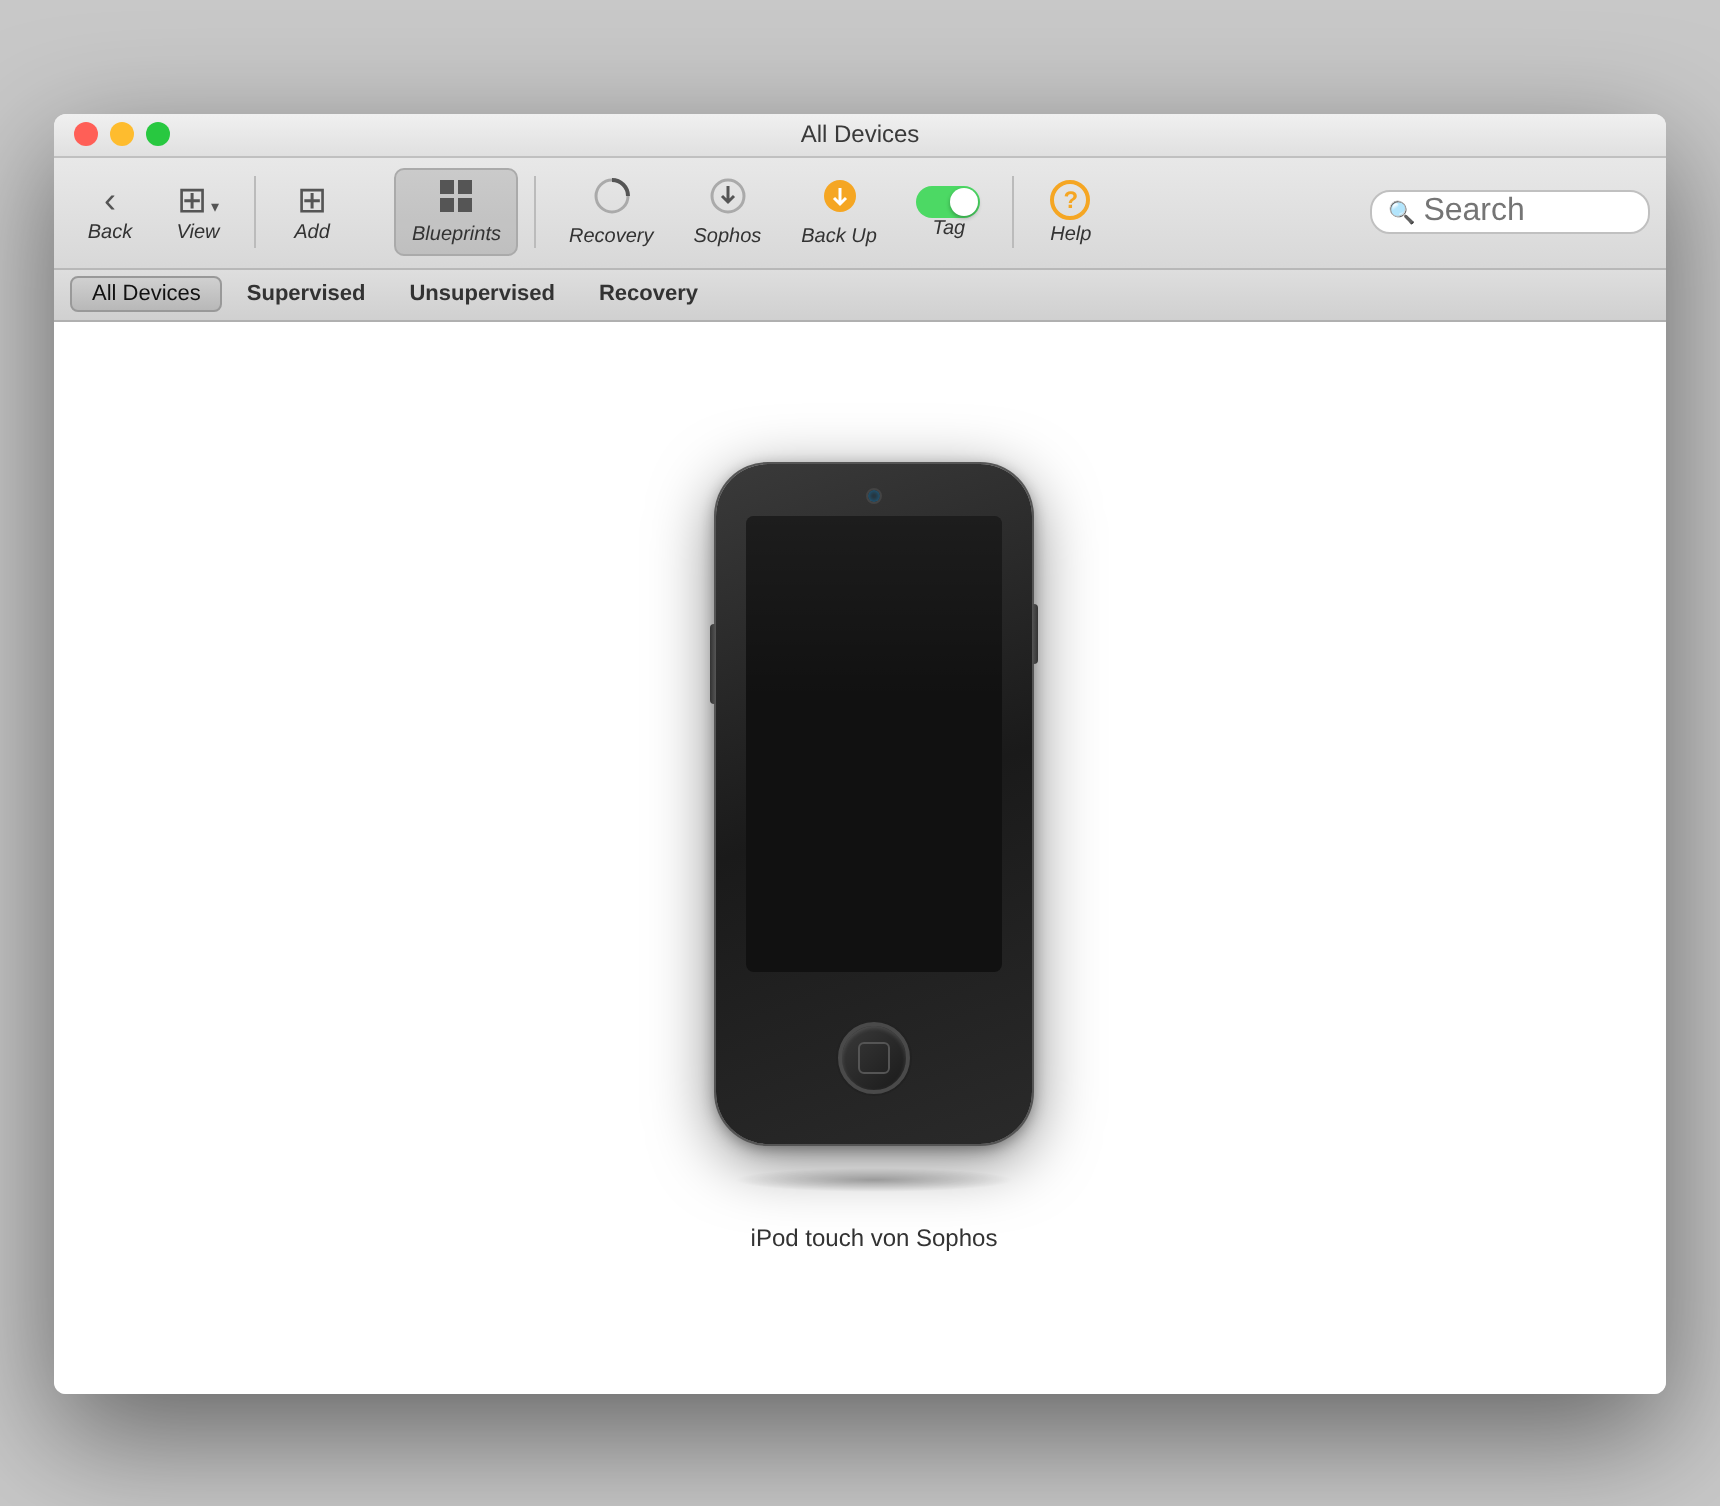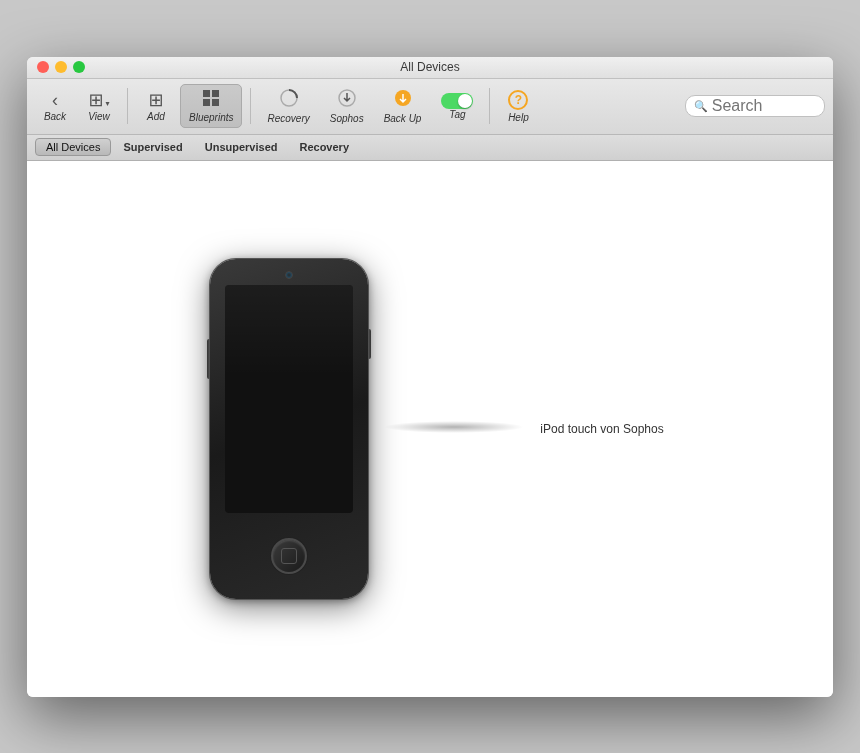--- a/index.html
+++ b/index.html
@@ -73,20 +73,21 @@
       padding: 4px 8px;
       border-radius: 5px;
       cursor: pointer;
       min-width: 40px;
       background: transparent;
       border: none;
     }
     .toolbar-btn.active {
       background: rgba(0,0,0,0.12);
       border: 1px solid #aaa;
+      margin-left: 17px;
     }
     .toolbar-btn-icon {
       font-size: 18px;
       color: #555;
       line-height: 1;
       margin-bottom: 2px;
     }
     .toolbar-btn-label {
       font-size: 10px;
       color: #333;
@@ -201,21 +202,21 @@
       background: white;
       display: flex;
       flex-direction: column;
       align-items: center;
       justify-content: center;
       overflow: hidden;
     }
     
     .device-container {
       display: flex;
-      flex-direction: row;
+      flex-direction: column;
       align-items: center;
       gap: 16px;
       padding-left: 14px;
     }
     .ipod-touch {
       width: 158px;
       height: 340px;
       background: linear-gradient(160deg, #3a3a3a 0%, #1a1a1a 50%, #2a2a2a 100%);
       border-radius: 26px;
       position: relative;

